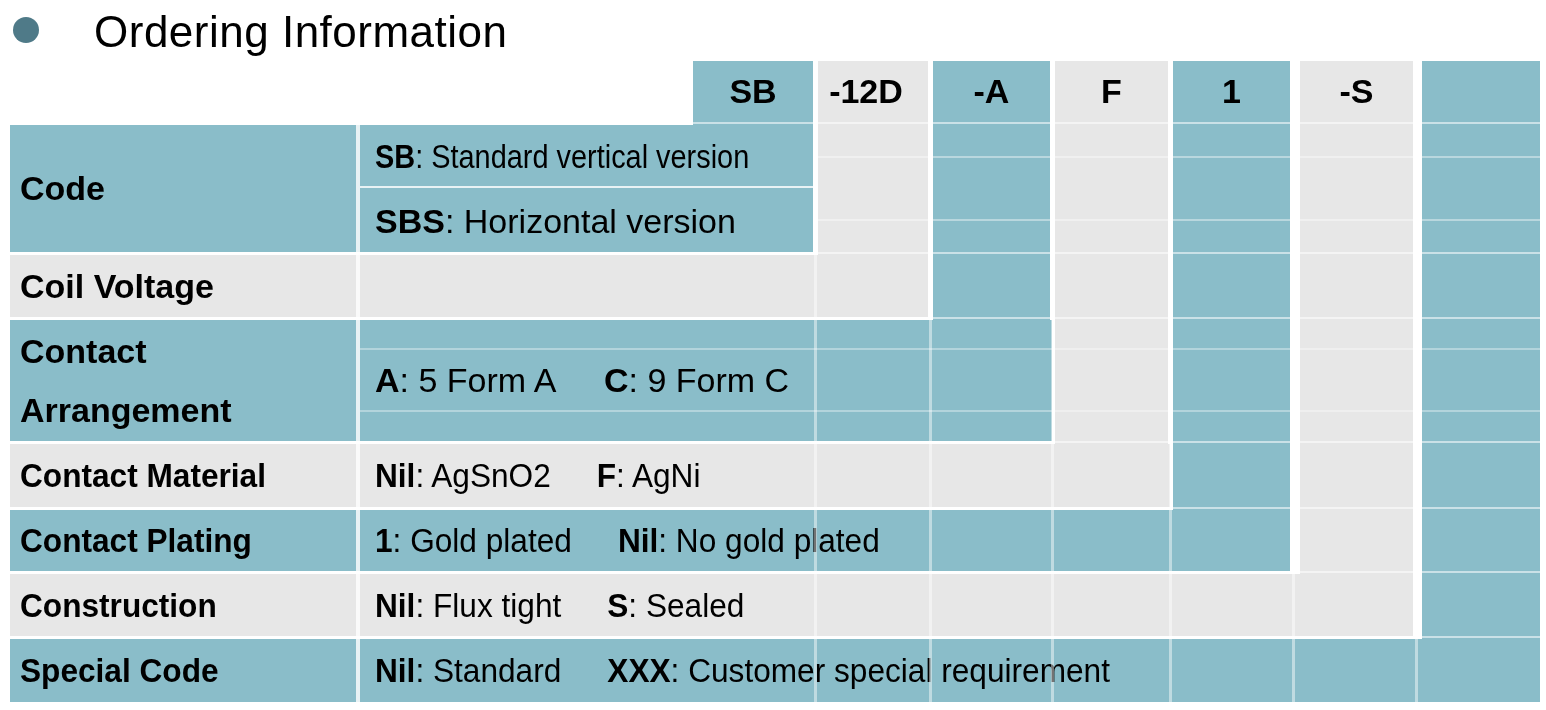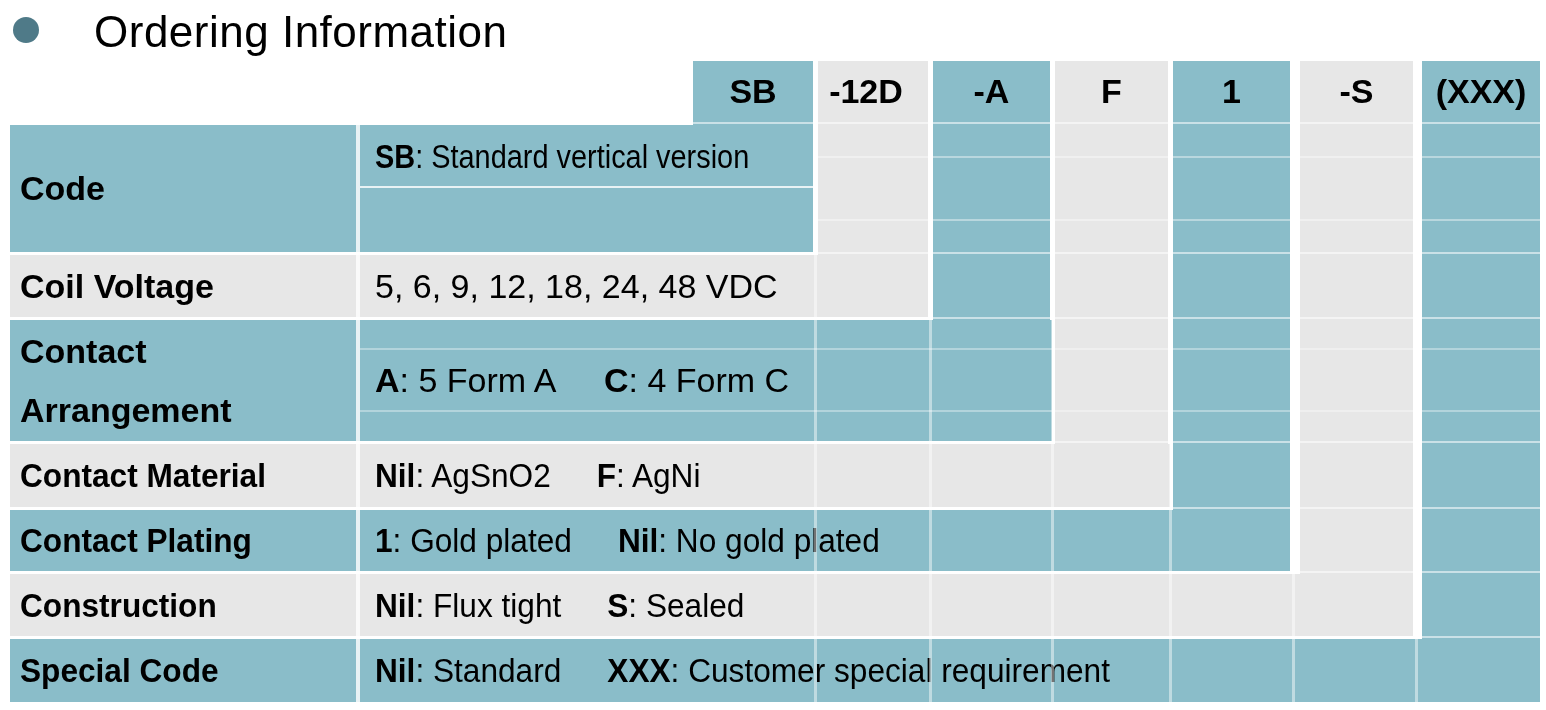--- a/index.html
+++ b/index.html
@@ -49,40 +49,39 @@
   <div class="abs teal" style="left:10px;top:503px;width:1280px;height:61px"></div>
   <div class="abs gray" style="left:10px;top:567px;width:1403px;height:62px"></div>
   <div class="abs teal" style="left:10px;top:632px;width:1530px;height:63px"></div>
 
   <div class="code" style="left:693px;width:120px">SB</div>
   <div class="code" style="left:818px;width:96px">-12D</div>
   <div class="code" style="left:933px;width:117px">-A</div>
   <div class="code" style="left:1055px;width:113px">F</div>
   <div class="code" style="left:1173px;width:117px">1</div>
   <div class="code" style="left:1300px;width:113px">-S</div>
-  <div class="code" style="left:1422px;width:118px">(XXX)</div>
 
   <div class="lbl" style="top:118px;height:127px;line-height:127px">Code</div>
   <div class="lbl" style="top:248px;height:62px;line-height:62px">Coil Voltage</div>
   <div class="lbl" style="top:315px;height:58px;line-height:58px">Contact</div>
   <div class="lbl" style="top:374px;height:58px;line-height:58px">Arrangement</div>
   <div class="lbl cond93" style="top:437px;height:63px;line-height:63px">Contact Material</div>
   <div class="lbl cond93" style="top:503px;height:61px;line-height:61px">Contact Plating</div>
   <div class="lbl cond93" style="top:567px;height:62px;line-height:62px">Construction</div>
   <div class="lbl cond93" style="top:632px;height:63px;line-height:63px">Special Code</div>
 
   <div class="desc cond85" style="top:118px;height:62px;line-height:62px">
     <span class="part"><span class="b">SB</span><span>: Standard vertical version</span></span>
   </div>
-  <div class="desc" style="top:248px;height:62px;line-height:62px">
-    <span class="part"><span class="b"></span><span>5, 6, 9, 12, 18, 24, 48 VDC</span></span>
+  <div class="desc" style="top:183px;height:62px;line-height:62px">
+    <span class="part"><span class="b">SBS</span><span>: Horizontal version</span></span>
   </div>
   <div class="desc" style="top:313px;height:121px;line-height:121px">
     <span class="part"><span class="b">A</span><span>: 5 Form A</span></span>
-    <span class="part"><span class="b">C</span><span>: 4 Form C</span></span>
+    <span class="part"><span class="b">C</span><span>: 9 Form C</span></span>
   </div>
   <div class="desc cond93" style="top:437px;height:63px;line-height:63px">
     <span class="part"><span class="b">Nil</span><span>: AgSnO2</span></span>
     <span class="part"><span class="b">F</span><span>: AgNi</span></span>
   </div>
   <div class="desc cond93" style="top:503px;height:61px;line-height:61px">
     <span class="part"><span class="b">1</span><span>: Gold plated</span></span>
     <span class="part"><span class="b">Nil</span><span>: No gold plated</span></span>
   </div>
   <div class="desc cond93" style="top:567px;height:62px;line-height:62px">

